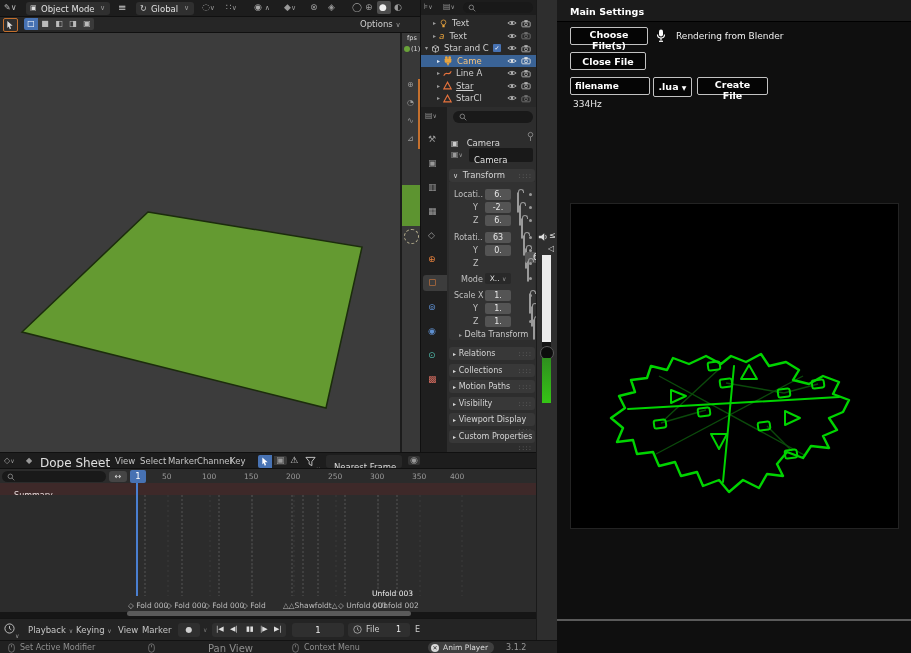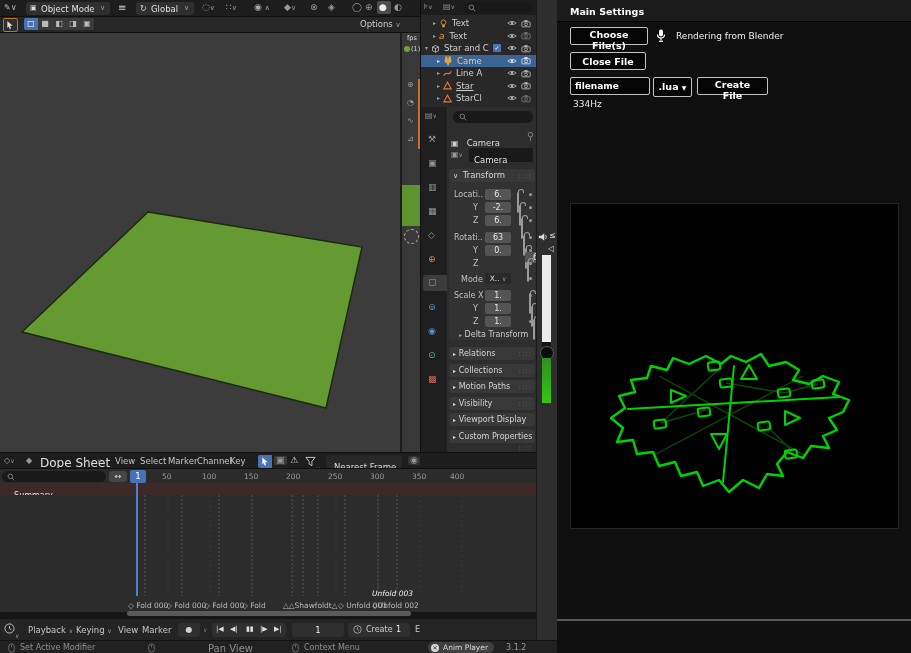--- a/index.html
+++ b/index.html
@@ -434,21 +434,21 @@
           <line x1="345" y1="0" x2="345" y2="107"></line>
         <line x1="378" y1="0" x2="378" y2="107"></line>
           <line x1="397" y1="0" x2="397" y2="107"></line>
       </g>
     </svg>
   </div>
 
   <div class="b" style="left:136px;top:483px;width:2px;height:127px;background:#4a7fd1;"></div>
 
   <div class="b" style="left:0;top:596px;width:536px;height:16px;background:#2c2c2c;">
-    <span class="b tx" style="left:372px;top:-6px;font-size:7.5px;color:#f0f0f0;font-style:italic;">Unfold 003</span>
+    <span class="b tx" style="left:372px;top:-6px;font-size:7.5px;color:#f0f0f0;">Unfold 003</span>
     <span class="b tx" style="left:128px;top:6px;font-size:7.5px;color:#bbb;">◇ <span>Fold 000</span></span>
     <span class="b tx" style="left:166px;top:6px;font-size:7.5px;color:#bbb;">◇ <span>Fold 000</span></span>
     <span class="b tx" style="left:204px;top:6px;font-size:7.5px;color:#bbb;">◇ <span>Fold 000</span></span>
     <span class="b tx" style="left:242px;top:6px;font-size:7.5px;color:#bbb;">◇ <span>Fold</span></span>
     <span class="b tx" style="left:283px;top:6px;font-size:7.5px;color:#bbb;">△△<span>Shawfoldt</span>△</span>
     <span class="b tx" style="left:338px;top:6px;font-size:7.5px;color:#bbb;">◇ <span>Unfold 001</span></span>
     <span class="b tx" style="left:372px;top:6px;font-size:7.5px;color:#bbb;">◇<span>Unfold 002</span></span>
   </div>
 
   <div class="b" style="left:127px;top:611px;width:284px;height:5px;background:#5a5a5a;border-radius:3px;"></div>
@@ -468,21 +468,21 @@
       <span class="b tx" style="left:18px;top:3.5px;font-size:7px;color:#ddd;">◀|</span>
       <span class="b tx" style="left:34px;top:3.5px;font-size:7px;color:#ddd;">▮▮</span>
       <span class="b tx" style="left:48px;top:3.5px;font-size:7px;color:#ddd;">|▶</span>
       <span class="b tx" style="left:62px;top:3.5px;font-size:7px;color:#ddd;">▶|</span>
     </div>
     <div class="b pill" style="left:292px;top:3.5px;width:52px;height:14px;background:#2f2f2f;color:#eee;font-size:8.5px;text-align:center;line-height:14px;"><span>1</span></div>
     <div class="b pill" style="left:348px;top:3.5px;width:62px;height:14px;background:#2f2f2f;">
       <svg class="isvg" width="9" height="9" style="position:absolute;left:5px;top:2.5px;color:#bbb;">
           <use href="#i-clock"></use>
         </svg>
-      <span class="b tx" style="left:18px;top:3px;font-size:8px;color:#cfcfcf;">Create</span>
+      <span class="b tx" style="left:18px;top:3px;font-size:8px;color:#cfcfcf;">File</span>
       <span class="b tx" style="left:48px;top:3px;font-size:8px;color:#eee;">1</span>
     </div>
     <span class="b tx" style="left:415px;top:7px;font-size:8px;color:#cfcfcf;">E</span>
   </div>
 
   <div class="b" style="left:0;top:640px;width:557px;height:13px;background:#212121;border-top:1px solid #121212;">
     <svg class="isvg" width="7" height="10" style="position:absolute;left:8px;top:1.5px;color:#8a8a8a;">
         <use href="#i-mouse"></use>
       </svg>
     <span class="b tx" style="left:20px;top:3px;font-size:8px;color:#8f8f8f;">Set Active Modifier</span>

